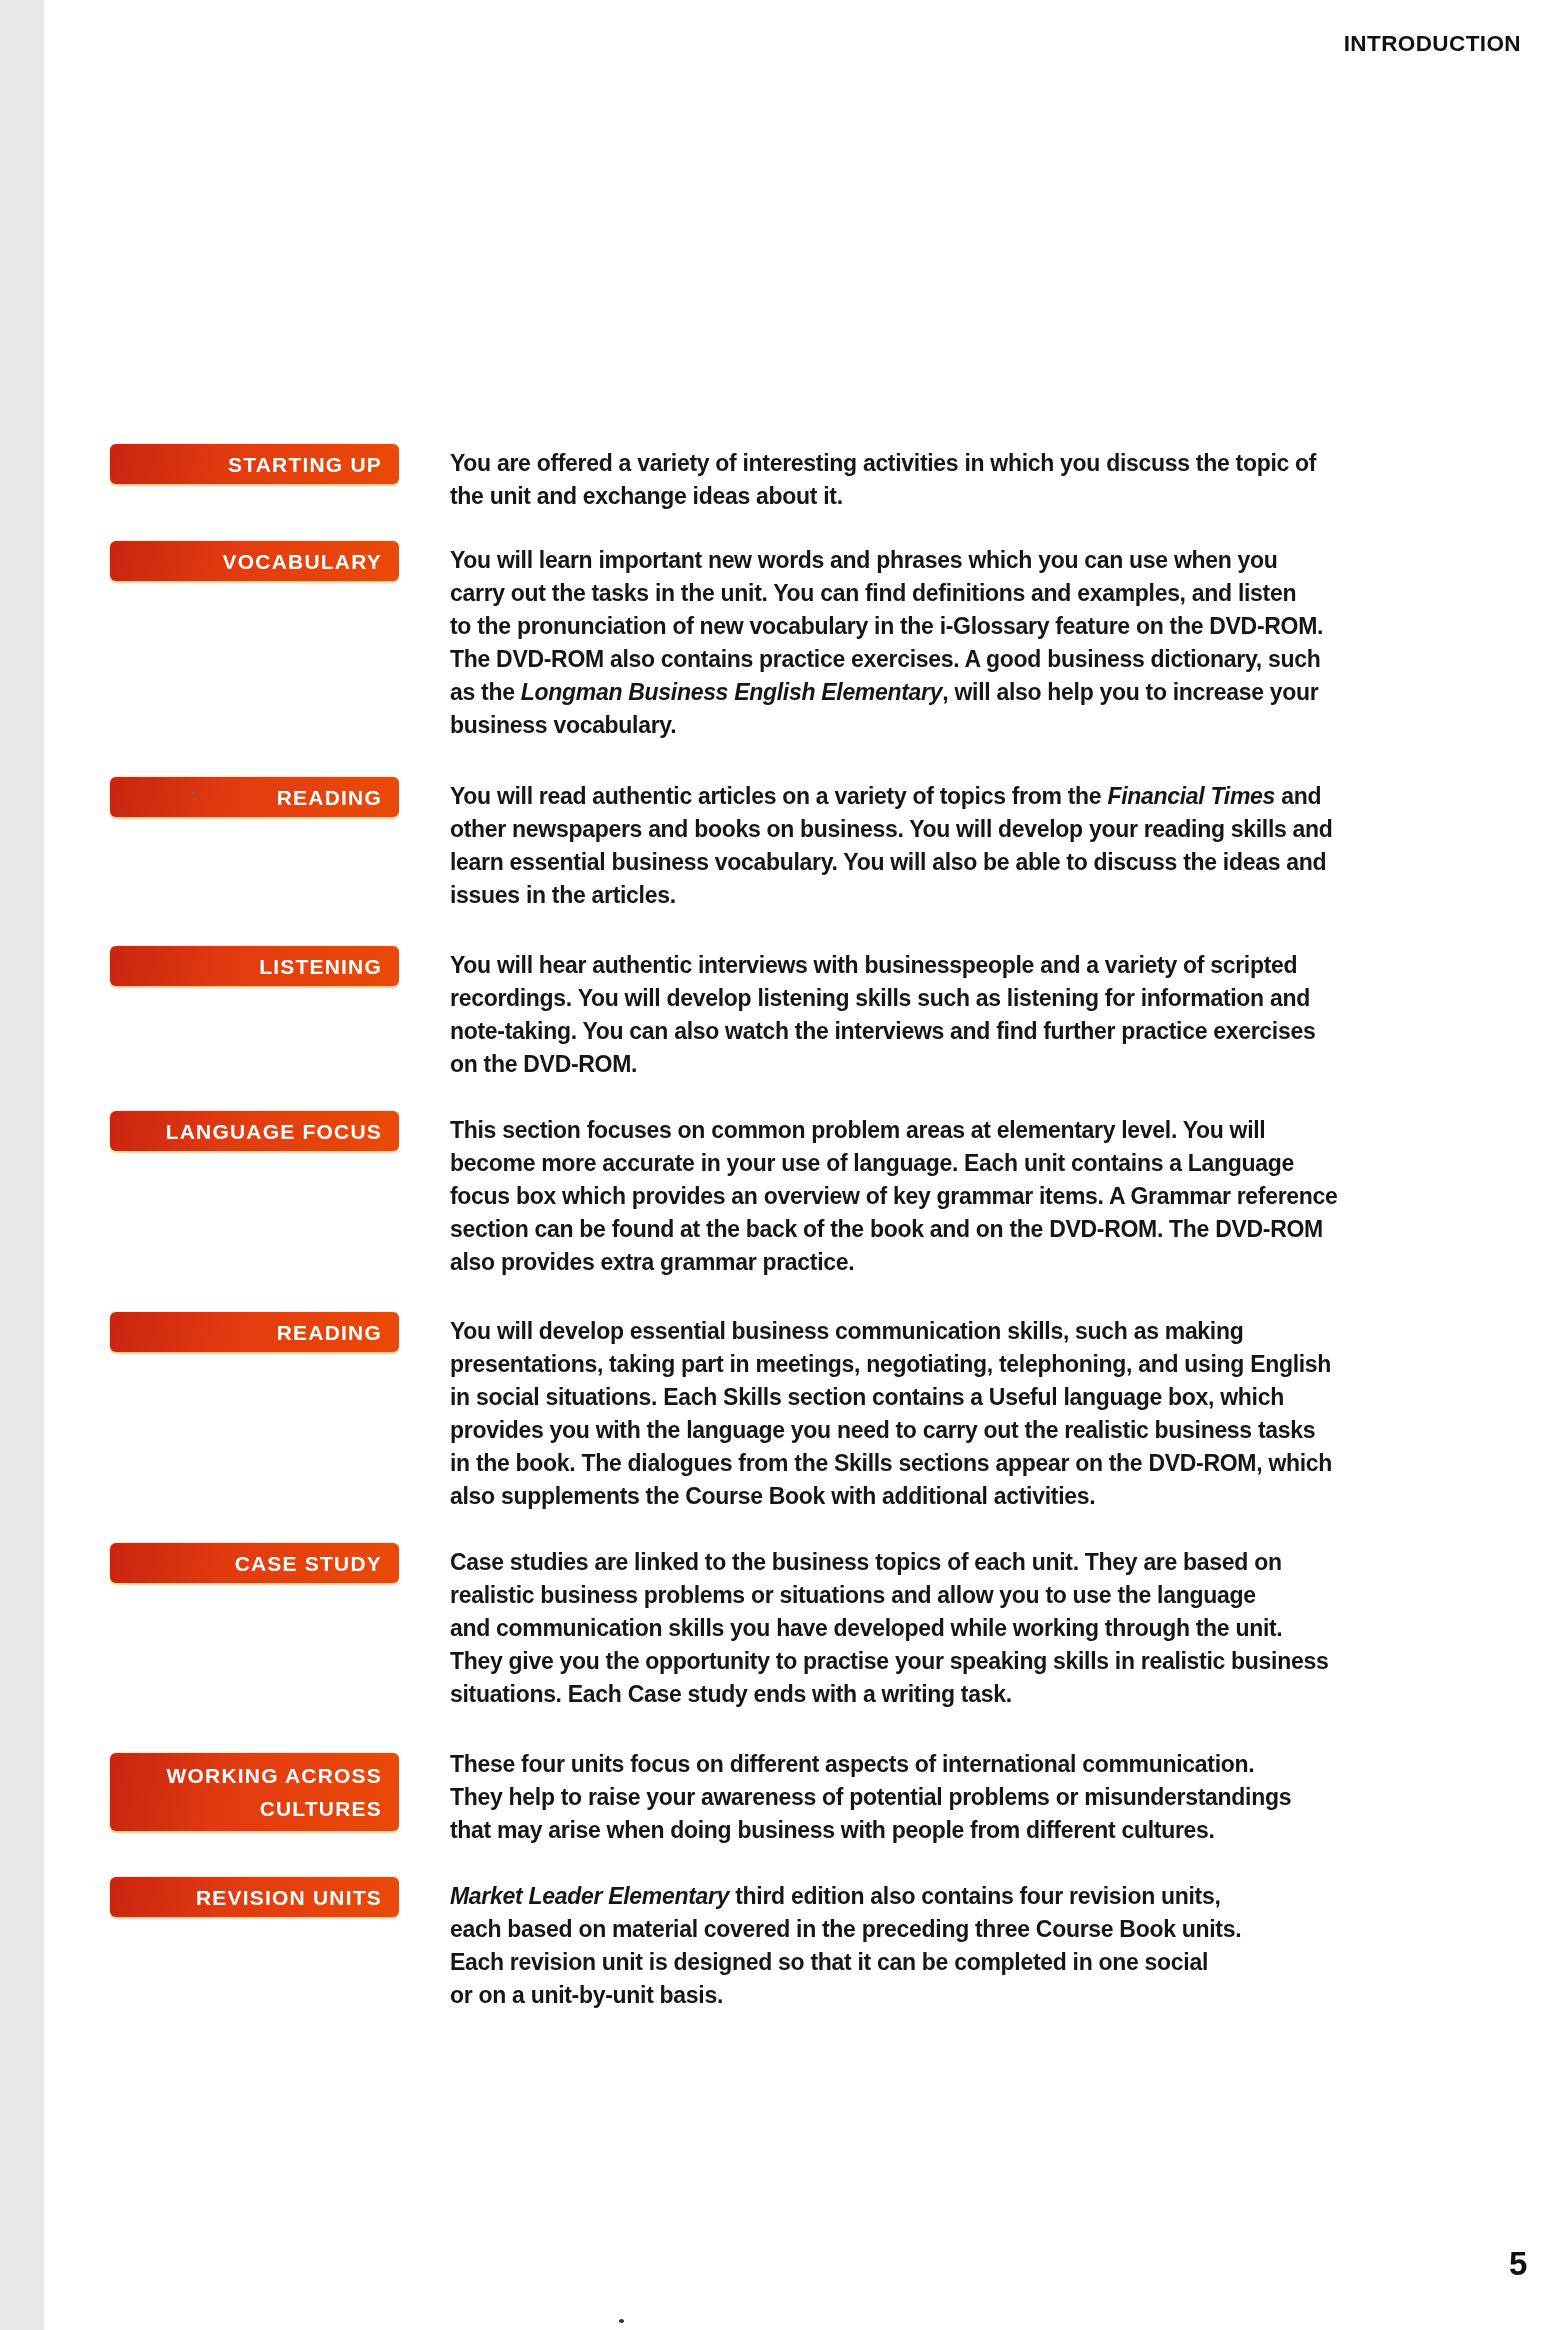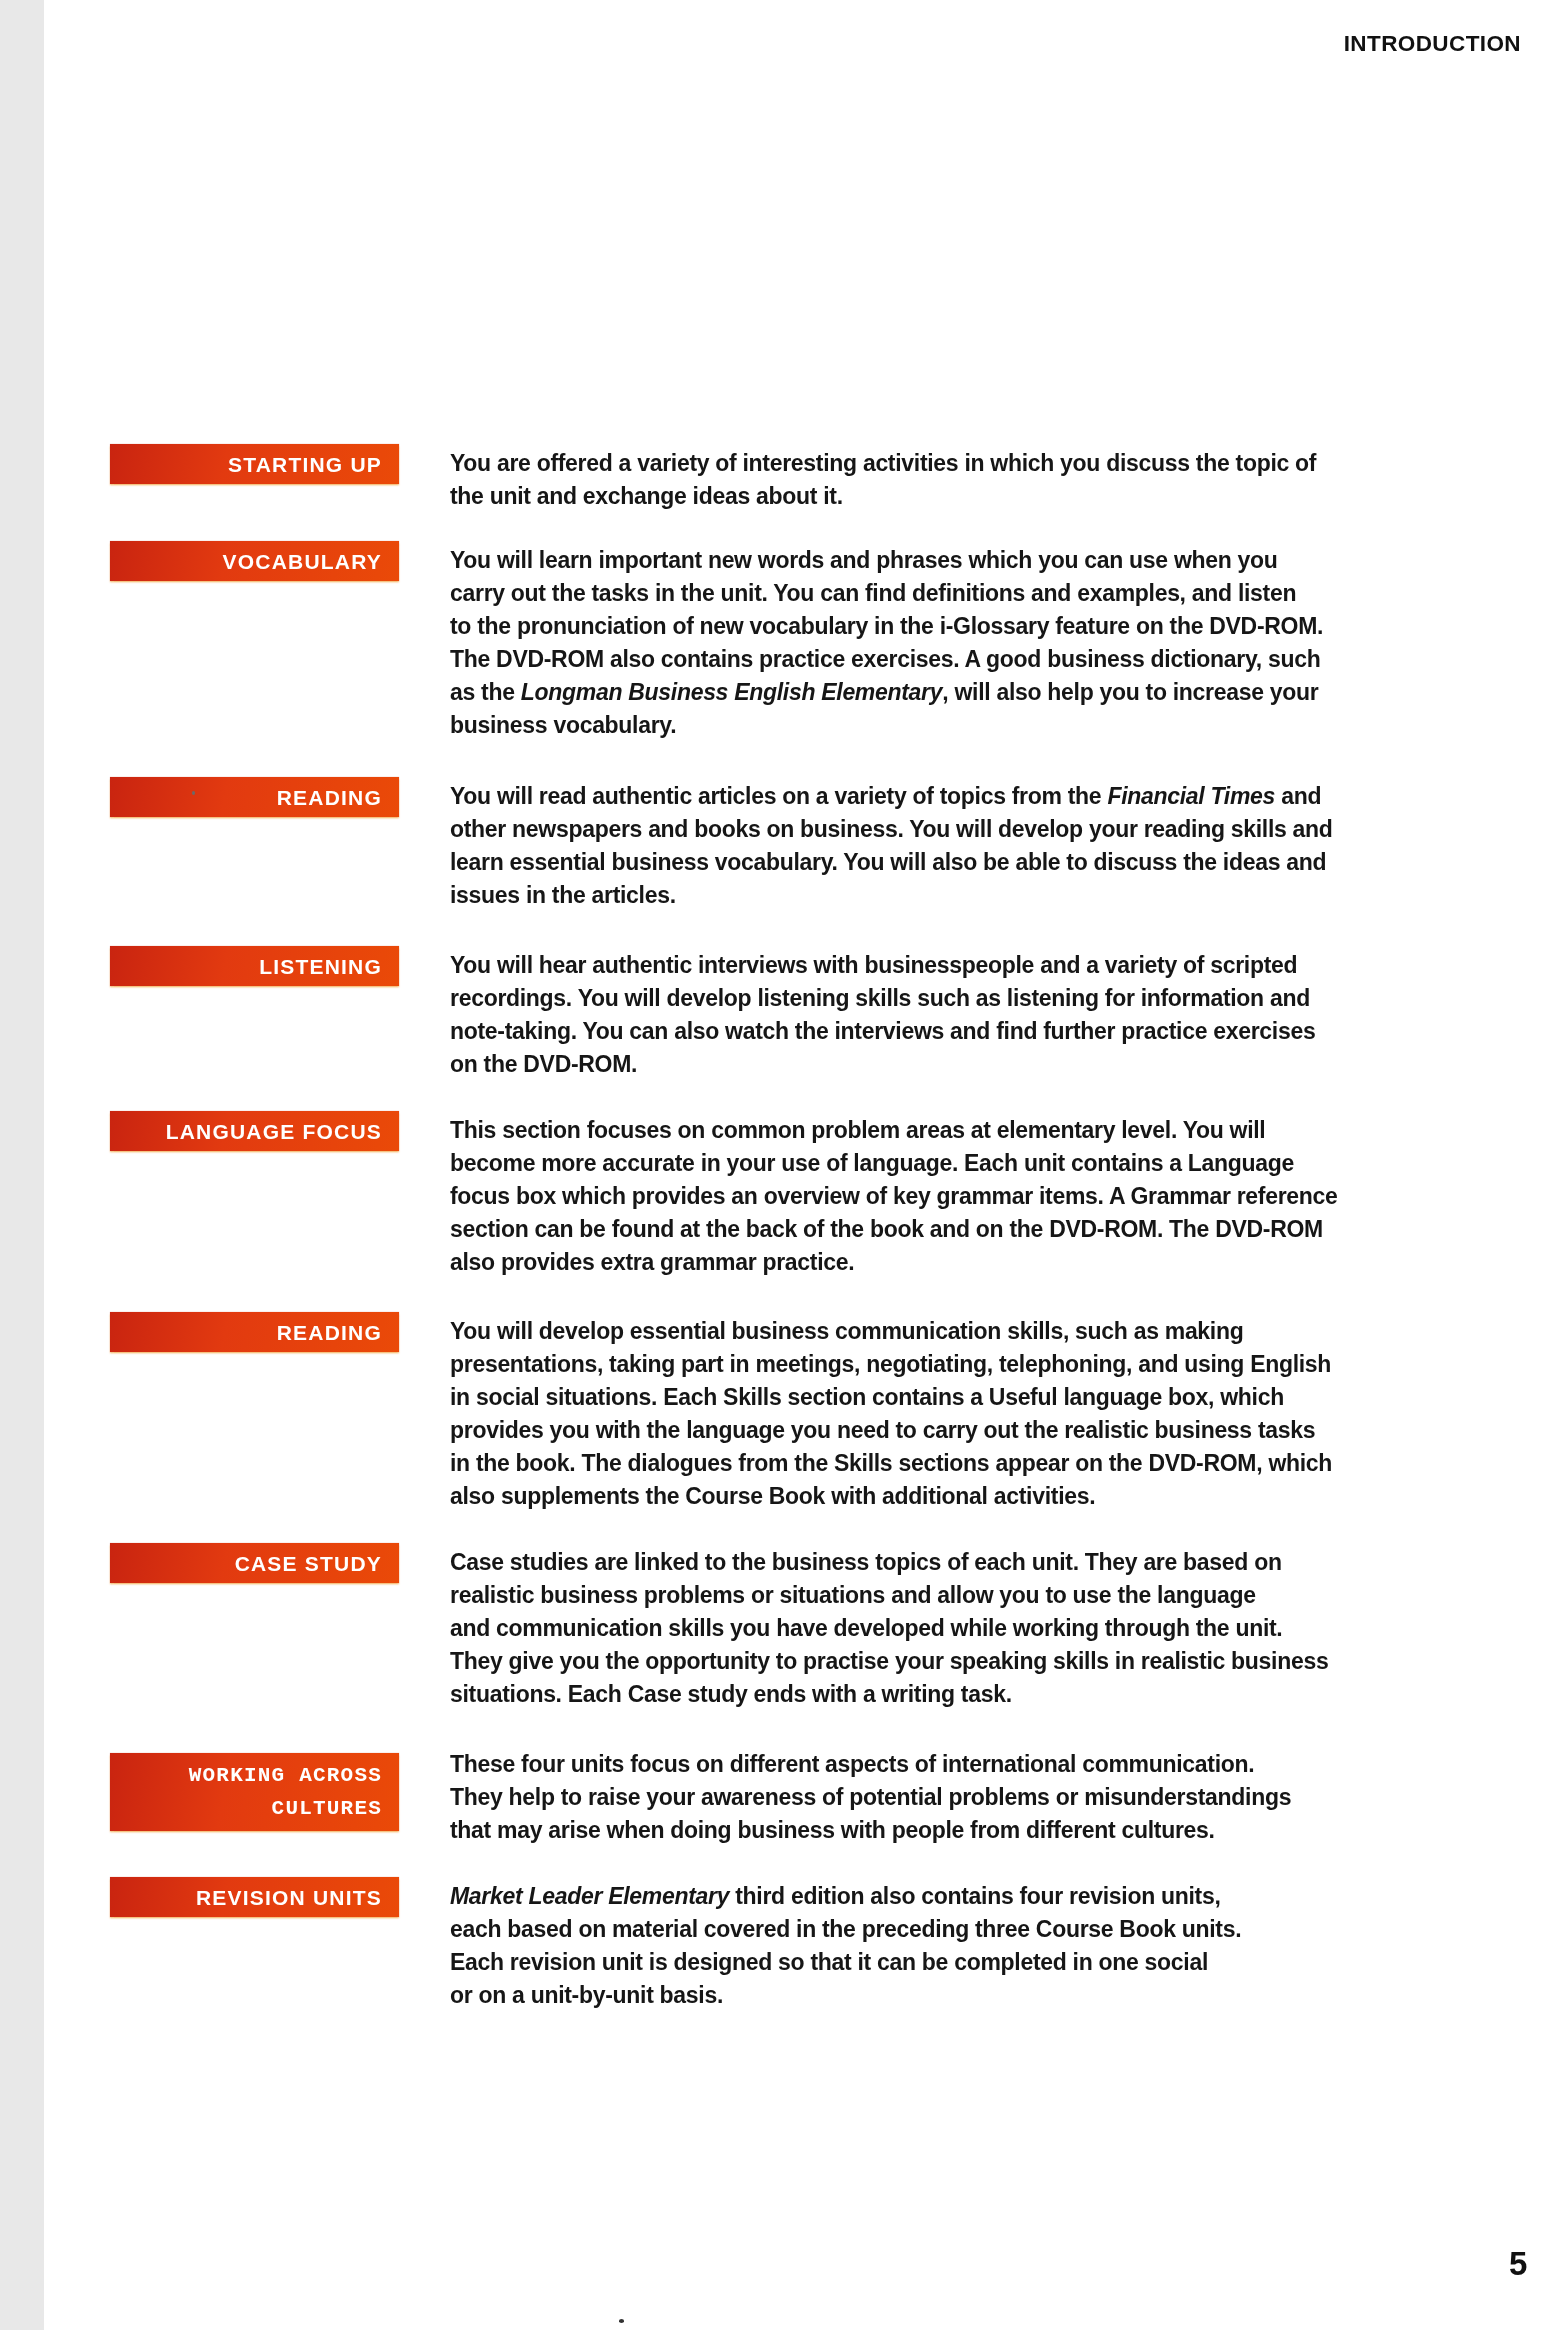--- a/index.html
+++ b/index.html
@@ -31,22 +31,23 @@
     position:absolute;left:66px;top:-7.8px;
     width:289px;height:40px;
     box-sizing:border-box;
     background:linear-gradient(100deg,var(--label-bg) 0%,var(--label-bg2) 40%,var(--label-bg3) 100%);
     box-shadow:0 1.6px 1.6px rgba(240,140,0,.45),0 0 0.8px rgba(180,30,0,.6);
     display:flex;flex-direction:column;justify-content:center;align-items:flex-end;
     padding-right:17px;
     color:#fff;font-weight:bold;font-size:21px;
     letter-spacing:1.2px;line-height:33px;
     white-space:nowrap;
+    border-radius:6px;
   }
-  .sec-7 .label{top:0;height:78px;font-family:Liberation Mono, monospace;}
+  .sec-7 .label{top:0;height:78px;}
   .body{
     position:absolute;left:406px;top:-5.4px;margin:0;
     width:1002px;
     font-size:23px;font-weight:bold;color:var(--text-ink);
     line-height:33px;letter-spacing:-0.3px;
     white-space:pre-line;
   }
   .body i{font-style:italic;}
   .folio{
     position:absolute;left:1465px;top:2245px;

